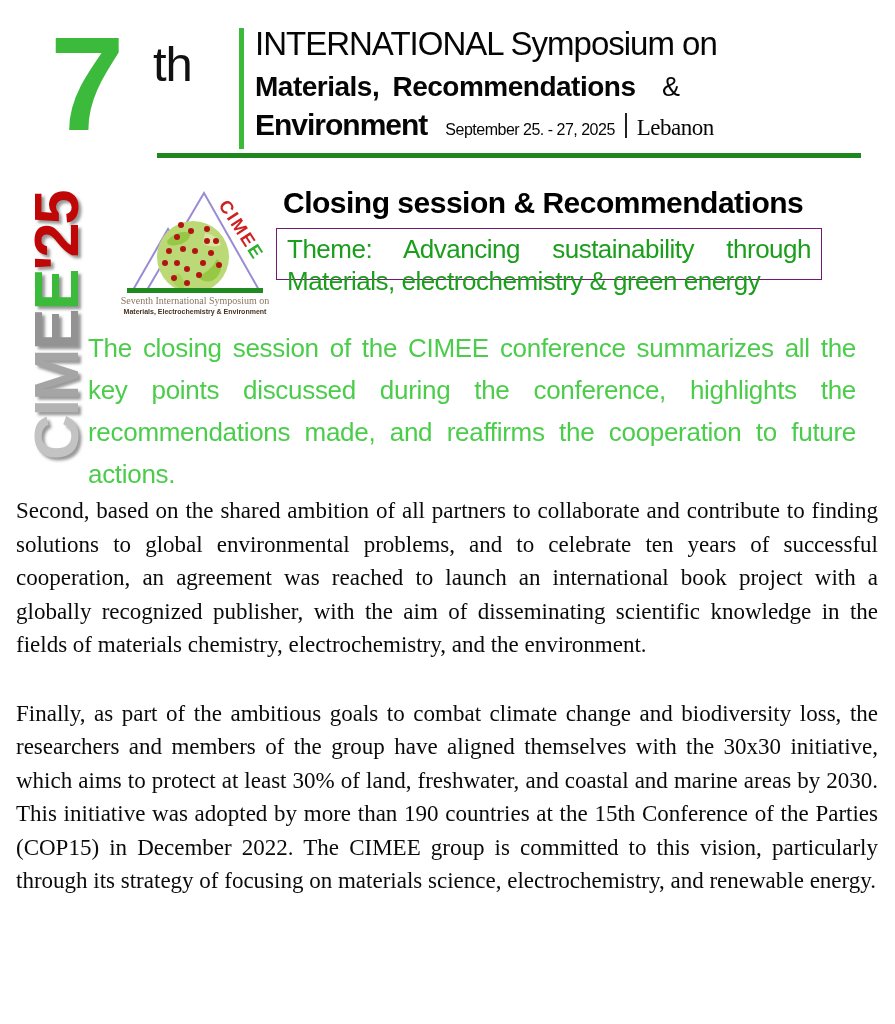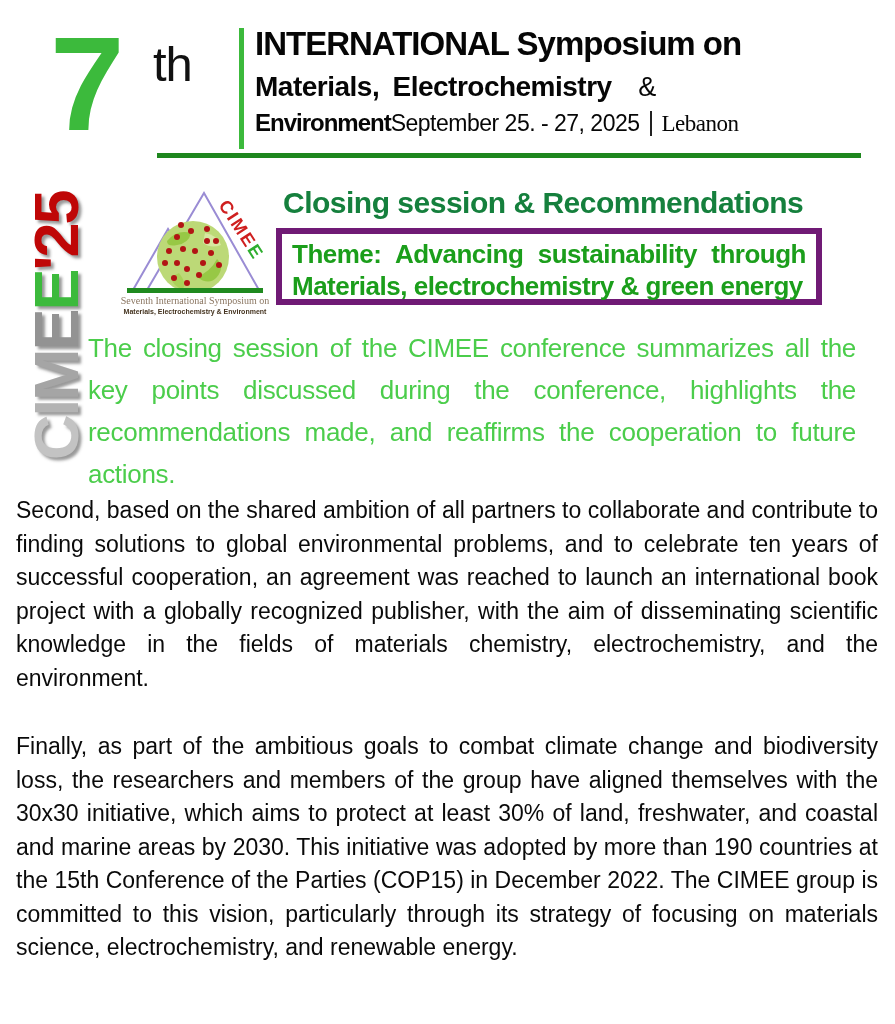--- a/index.html
+++ b/index.html
@@ -17,26 +17,26 @@
   }
   .seven-suffix {
     position:absolute; left:153px; top:36px;
     font-size:49px; font-weight:400; color:#111; letter-spacing:-1px;
   }
   .header-bar {
     position:absolute; left:239px; top:28px; width:5px; height:121px;
     background:#3cba3c;
   }
   .title-block { position:absolute; left:255px; top:27px; width:620px; color:#060606; }
-  .title-l1 { font-size:33px; font-weight:700; letter-spacing:-1px; line-height:1.0; }
+  .title-l1 { font-size:33px; font-weight:400; letter-spacing:-1px; line-height:1.0; }
   .title-l2 { font-size:28px; font-weight:700; letter-spacing:-0.5px; margin-top:13px; line-height:1.0; word-spacing:6px; }
   .title-l2 .amp { font-weight:400; font-size:27px; }
   .title-l3-row { display:flex; align-items:baseline; margin-top:9px; }
-  .title-l3 { font-size:24px; font-weight:700; letter-spacing:-1px; line-height:1.0; }
-  .date-text { font-size:23px; font-weight:500; letter-spacing:-0.5px; white-space:nowrap; }
+  .title-l3 { font-size:30px; font-weight:700; letter-spacing:-1px; line-height:1.0; }
+  .date-text { font-size:16px; font-weight:500; margin-left:18px; letter-spacing:-0.5px; white-space:nowrap; }
   .date-divider { width:2px; height:25px; background:#222; margin:0 10px; align-self:center; }
   .location-text { font-size:23px; font-weight:500; letter-spacing:-0.5px;font-family:Liberation Serif, serif; }
   .header-underline {
     position:absolute; left:157px; top:153px; width:704px; height:5px;
     background:#1e871e;
   }
 
   
   .vlogo { position:absolute; left:6px; top:182px; width:100px; height:278px; }
   .vlogo-inner {
@@ -48,54 +48,54 @@
   }
   .vl-c { color:#c3c3c3; } .vl-i { color:#b3b3b3; } .vl-m { color:#a5a5a5; }
   .vl-e1 { color:#939393; } .vl-e2 { color:#3cba3c; } .vl-25 { color:#bf0707; }
 
   
   .conf-logo { position:absolute; left:119px; top:185px; }
 
   
   .session-heading {
     position:absolute; left:283px; top:186px;
-    font-size:30px; font-weight:700; color:#15803d; letter-spacing:-0.5px;
+    font-size:30px; font-weight:700; color:#000000; letter-spacing:-0.5px;
   }
   .theme-box {
-    position:absolute; left:276px; top:228px; width:546px; height:77px;
-    border:6px solid #701a75; padding:4px 10px 4px 10px;
-    font-size:26px; font-weight:700; color:#1b9e1b; letter-spacing:-0.5px;
+    position:absolute; left:276px; top:228px; width:546px; height:52px;
+    border:1px solid #701a75; padding:4px 10px 4px 10px;
+    font-size:26px; font-weight:400; color:#1b9e1b; letter-spacing:-0.5px;
     line-height:32px; text-align:justify;
   }
   .session-desc {
     position:absolute; left:88px; top:327px; width:768px;
     font-size:26px; color:#4bcd4b; letter-spacing:-0.3px;
     line-height:42px; text-align:justify;
   }
 
   
   .body-text {
     position:absolute; left:16px; top:494px; width:862px;
-    font-family:Liberation Sans, sans-serif; font-size:23px; color:#0a0a0a;
+    font-family:Liberation Serif, serif; font-size:23px; color:#0a0a0a;
     line-height:33.5px; text-align:justify;
   }
   .body-text p + p { margin-top:35px; }
 </style>
 </head>
 <body>
 
 <div class="page">
 
   <div class="seven">7</div>
   <div class="seven-suffix">th</div>
   <div class="header-bar"></div>
 
   <div class="title-block">
     <div class="title-l1">INTERNATIONAL Symposium on</div>
-    <div class="title-l2"><span>Materials,  Electrochemistry</span>&nbsp; <span class="amp">&amp;</span></div>
+    <div class="title-l2"><span>Materials,  Recommendations</span>&nbsp; <span class="amp">&amp;</span></div>
     <div class="title-l3-row">
       <span class="title-l3">Environment</span>
       <span class="date-text">September 25. -  27,  2025</span>
       <span class="date-divider"></span>
       <span class="location-text">Lebanon</span>
     </div>
   </div>
   <div class="header-underline"></div>
 
   <div class="vlogo">

